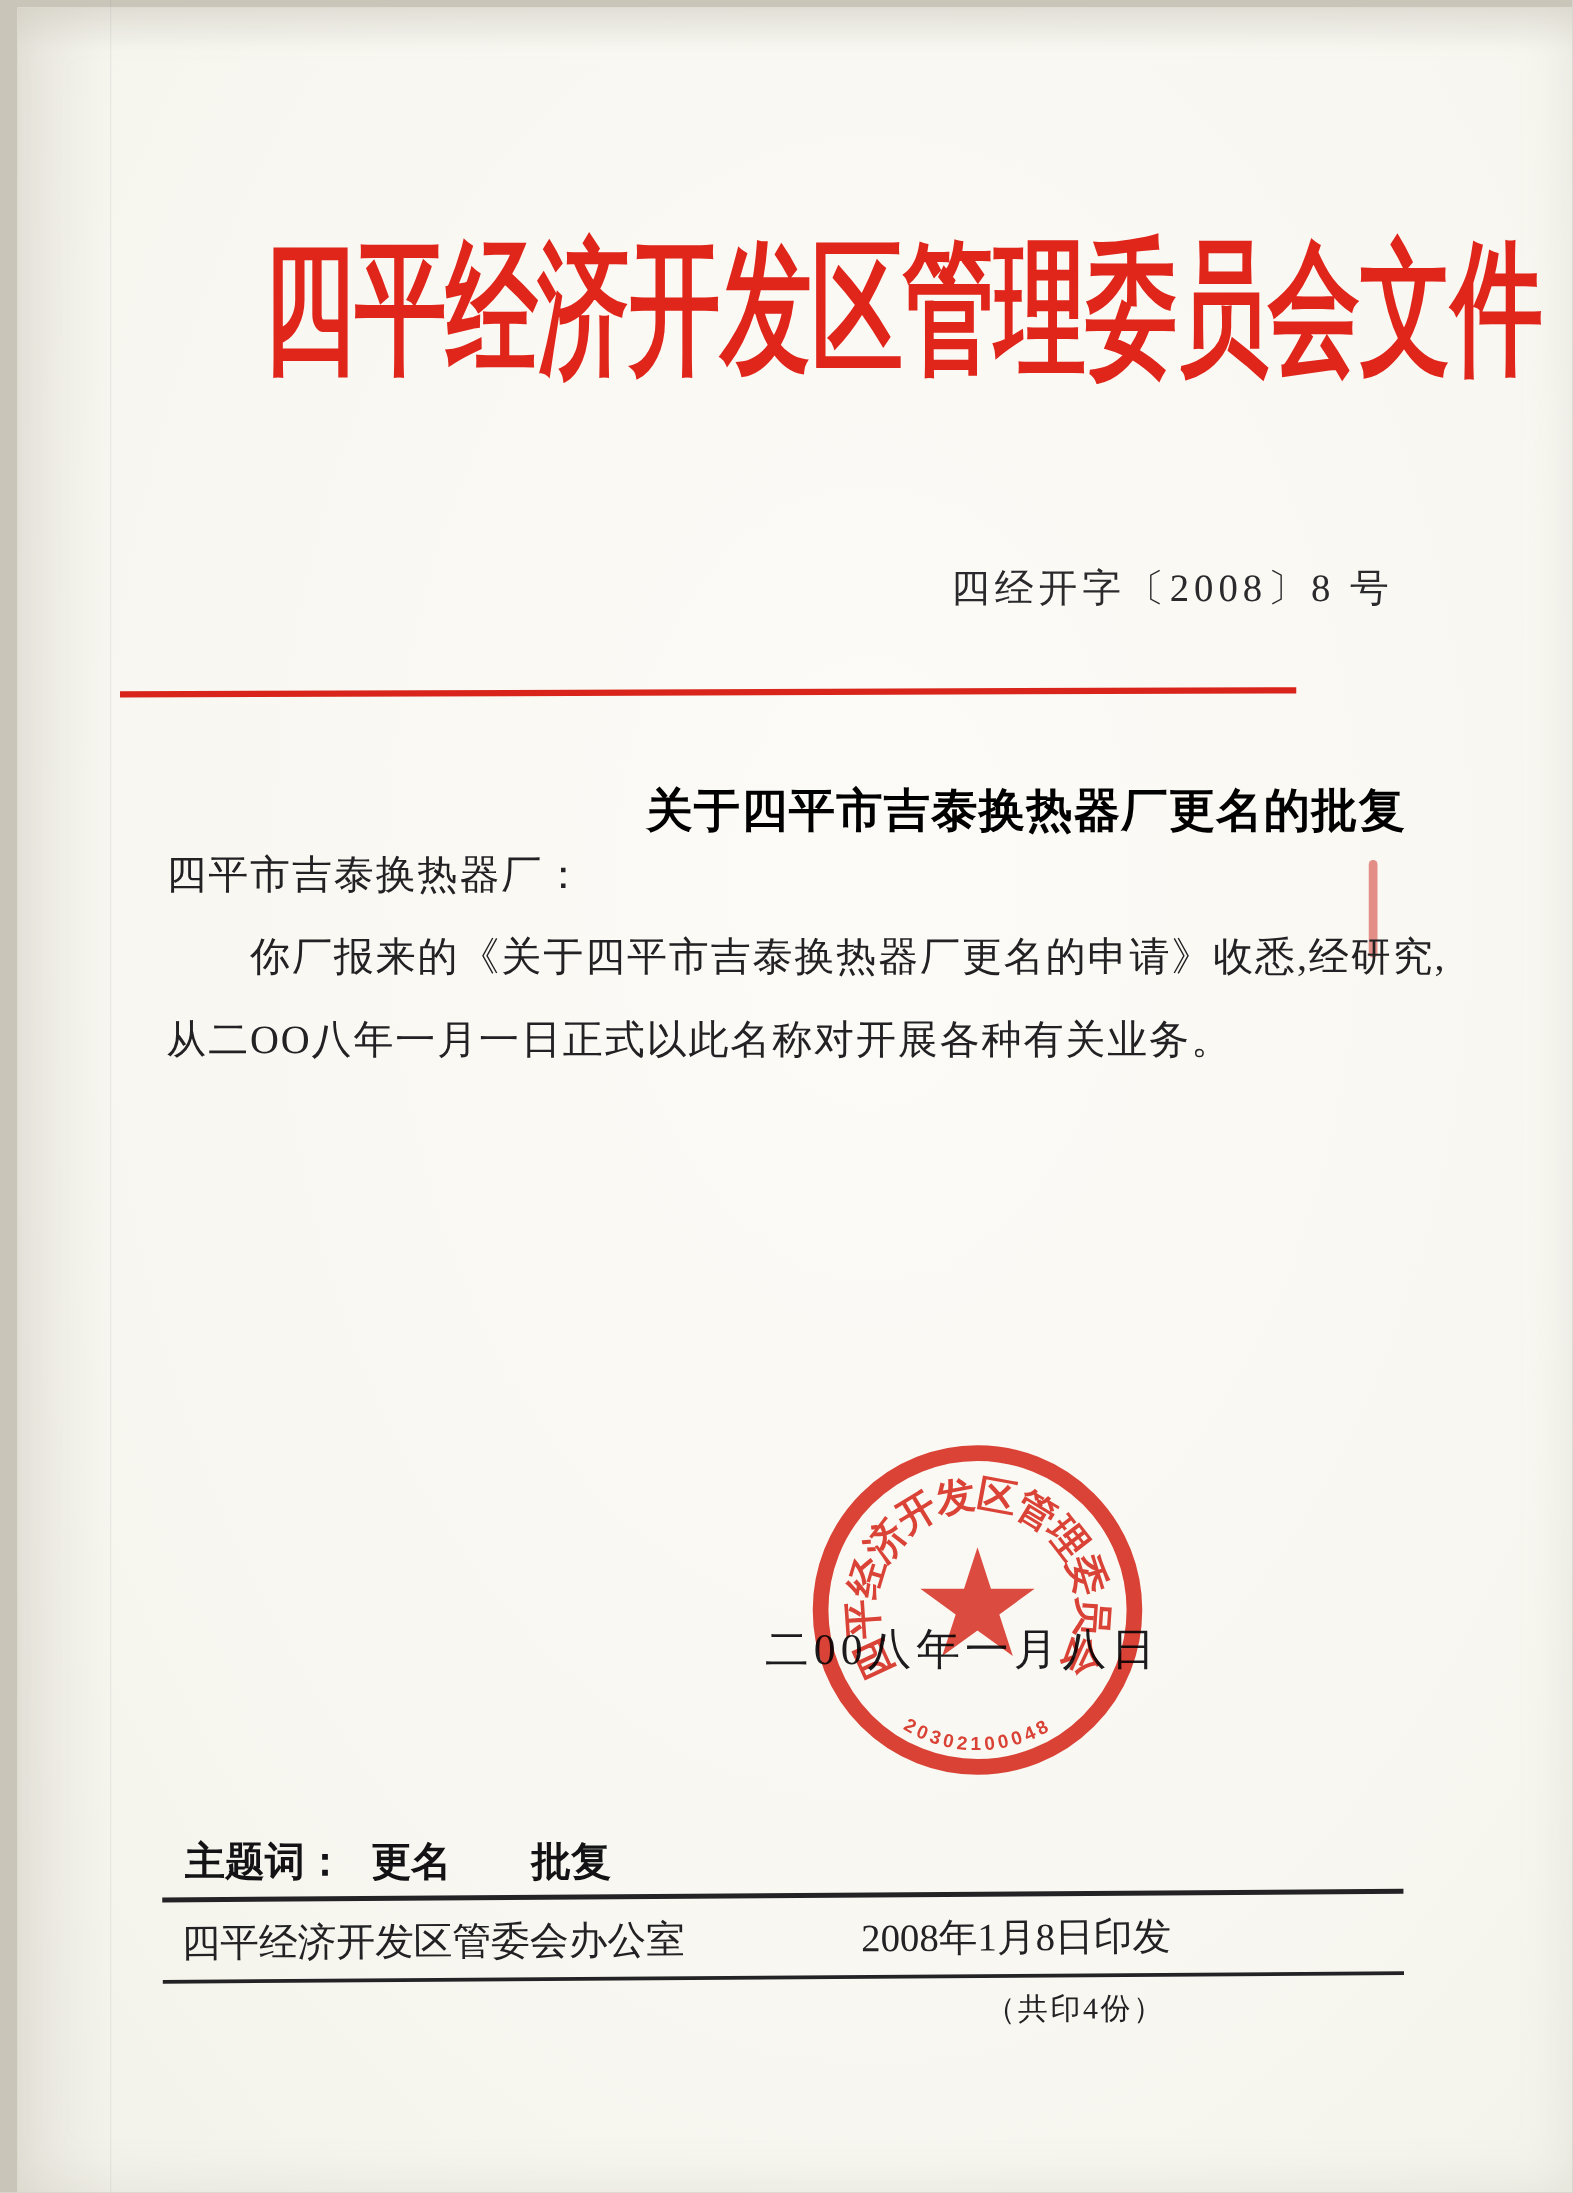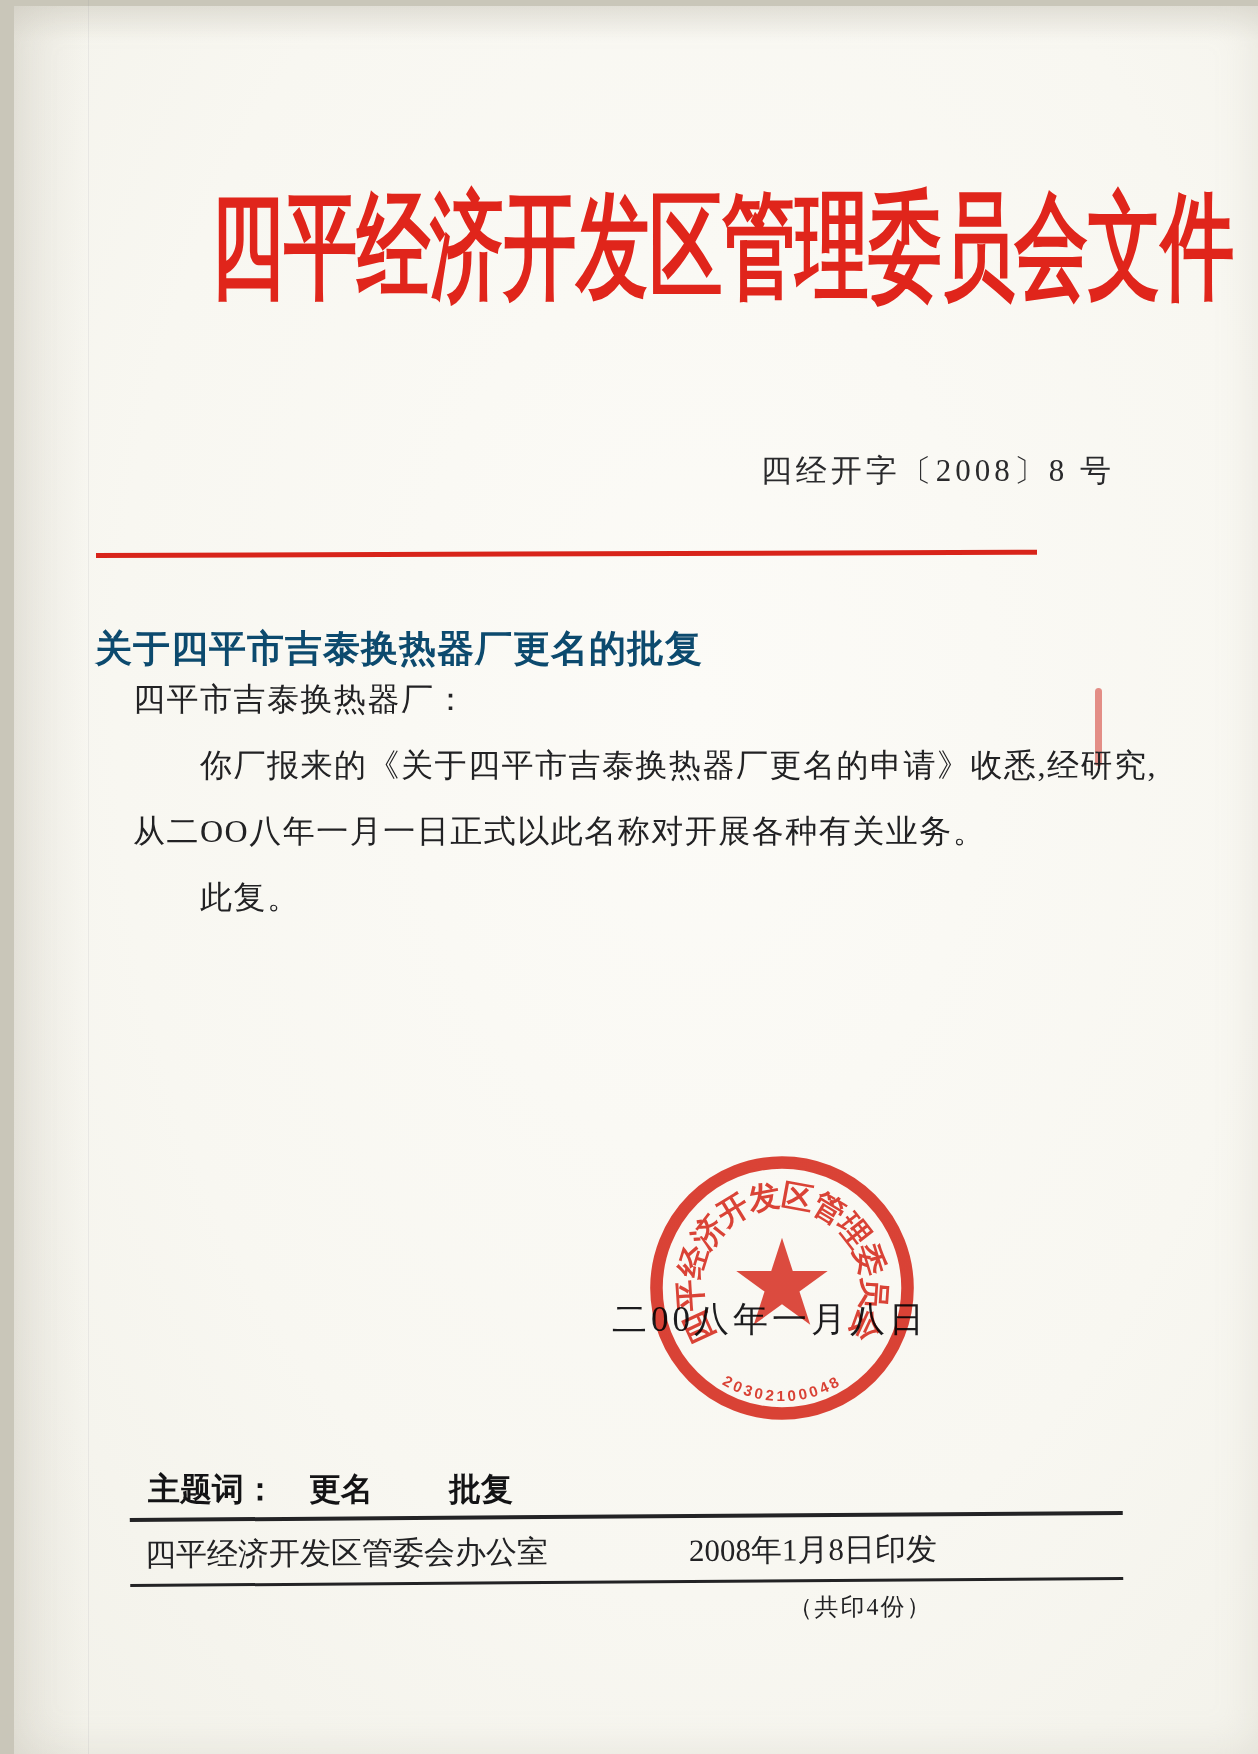--- a/index.html
+++ b/index.html
@@ -57,26 +57,26 @@
   .red-rule {
     position: absolute;
     left: 96px; top: 553px; width: 941px; height: 5px;
     background: #d8241a;
     transform: rotate(-0.2deg);
     transform-origin: left center;
   }
   .doc-title {
     position: absolute;
     left: 95px; top: 624px; width: 1030px;
-    text-align: left;
+    text-align: right;
     font-family: "Liberation Sans", "DejaVu Sans", sans-serif;
     font-weight: 700;
     font-size: 37px;
     letter-spacing: 1px;
-    color: #0c4a6e;
+    color: #000000;
   }
   .body-block {
     position: absolute;
     left: 133px; top: 666px; width: 1015px;
     font-size: 32px;
     line-height: 66px;
     letter-spacing: 1.5px;
     color: #222224;
   }
   .body-line { white-space: nowrap; }
@@ -98,21 +98,20 @@
   }
   .keywords-row {
     position: absolute;
     left: 148px; top: 1468px;
     display: flex;
     align-items: flex-end;
     font-family: "Liberation Sans", "DejaVu Sans", sans-serif;
     font-weight: 700;
     font-size: 32px;
     color: #131315;
-    gap: 12px;
   }
   .keyword-item-1 { margin-left: 21px; }
   .keyword-item-2 { margin-left: 64px; }
   .bottom-section {
     position: absolute;
     left: 0; top: 0; width: 100%; height: 100%;
     transform: rotate(-0.4deg);
     transform-origin: 130px 1550px;
   }
   .footer-rule-top {
@@ -157,21 +156,20 @@
 <div class="doc-number">四经开字〔2008〕8 号</div>
 
 <div class="red-rule"></div>
 
 <div class="doc-title">关于四平市吉泰换热器厂更名的批复</div>
 
 <div class="body-block">
   <div class="body-line">四平市吉泰换热器厂：</div>
   <div class="body-line indent">你厂报来的《关于四平市吉泰换热器厂更名的申请》收悉,经研究,</div>
   <div class="body-line">从二OO八年一月一日正式以此名称对开展各种有关业务。</div>
-  <div class="body-line indent">此复。</div>
 </div>
 
 <div class="doc-date">二00八年一月八日</div>
 
 <svg class="seal" viewBox="0 0 260 260" xmlns="http://www.w3.org/2000/svg">
   <circle cx="130" cy="130" r="120" fill="none" stroke="#dd3427" stroke-width="12"></circle>
   <polygon points="130,82 140.3,113.8 173.7,113.8 146.7,133.4 157,165.2 130,145.6 103,165.2 113.3,133.4 86.3,113.8 119.7,113.8" fill="#dd3427" opacity="0.95"></polygon>
   <defs>
     <path id="seal-text-arc" d="M 60.7 184.2 A 88 88 0 1 1 199.3 184.2" fill="none"></path>
     <path id="seal-serial-arc" d="M 70.9 214.4 A 103 103 0 0 0 189.1 214.4" fill="none"></path>

